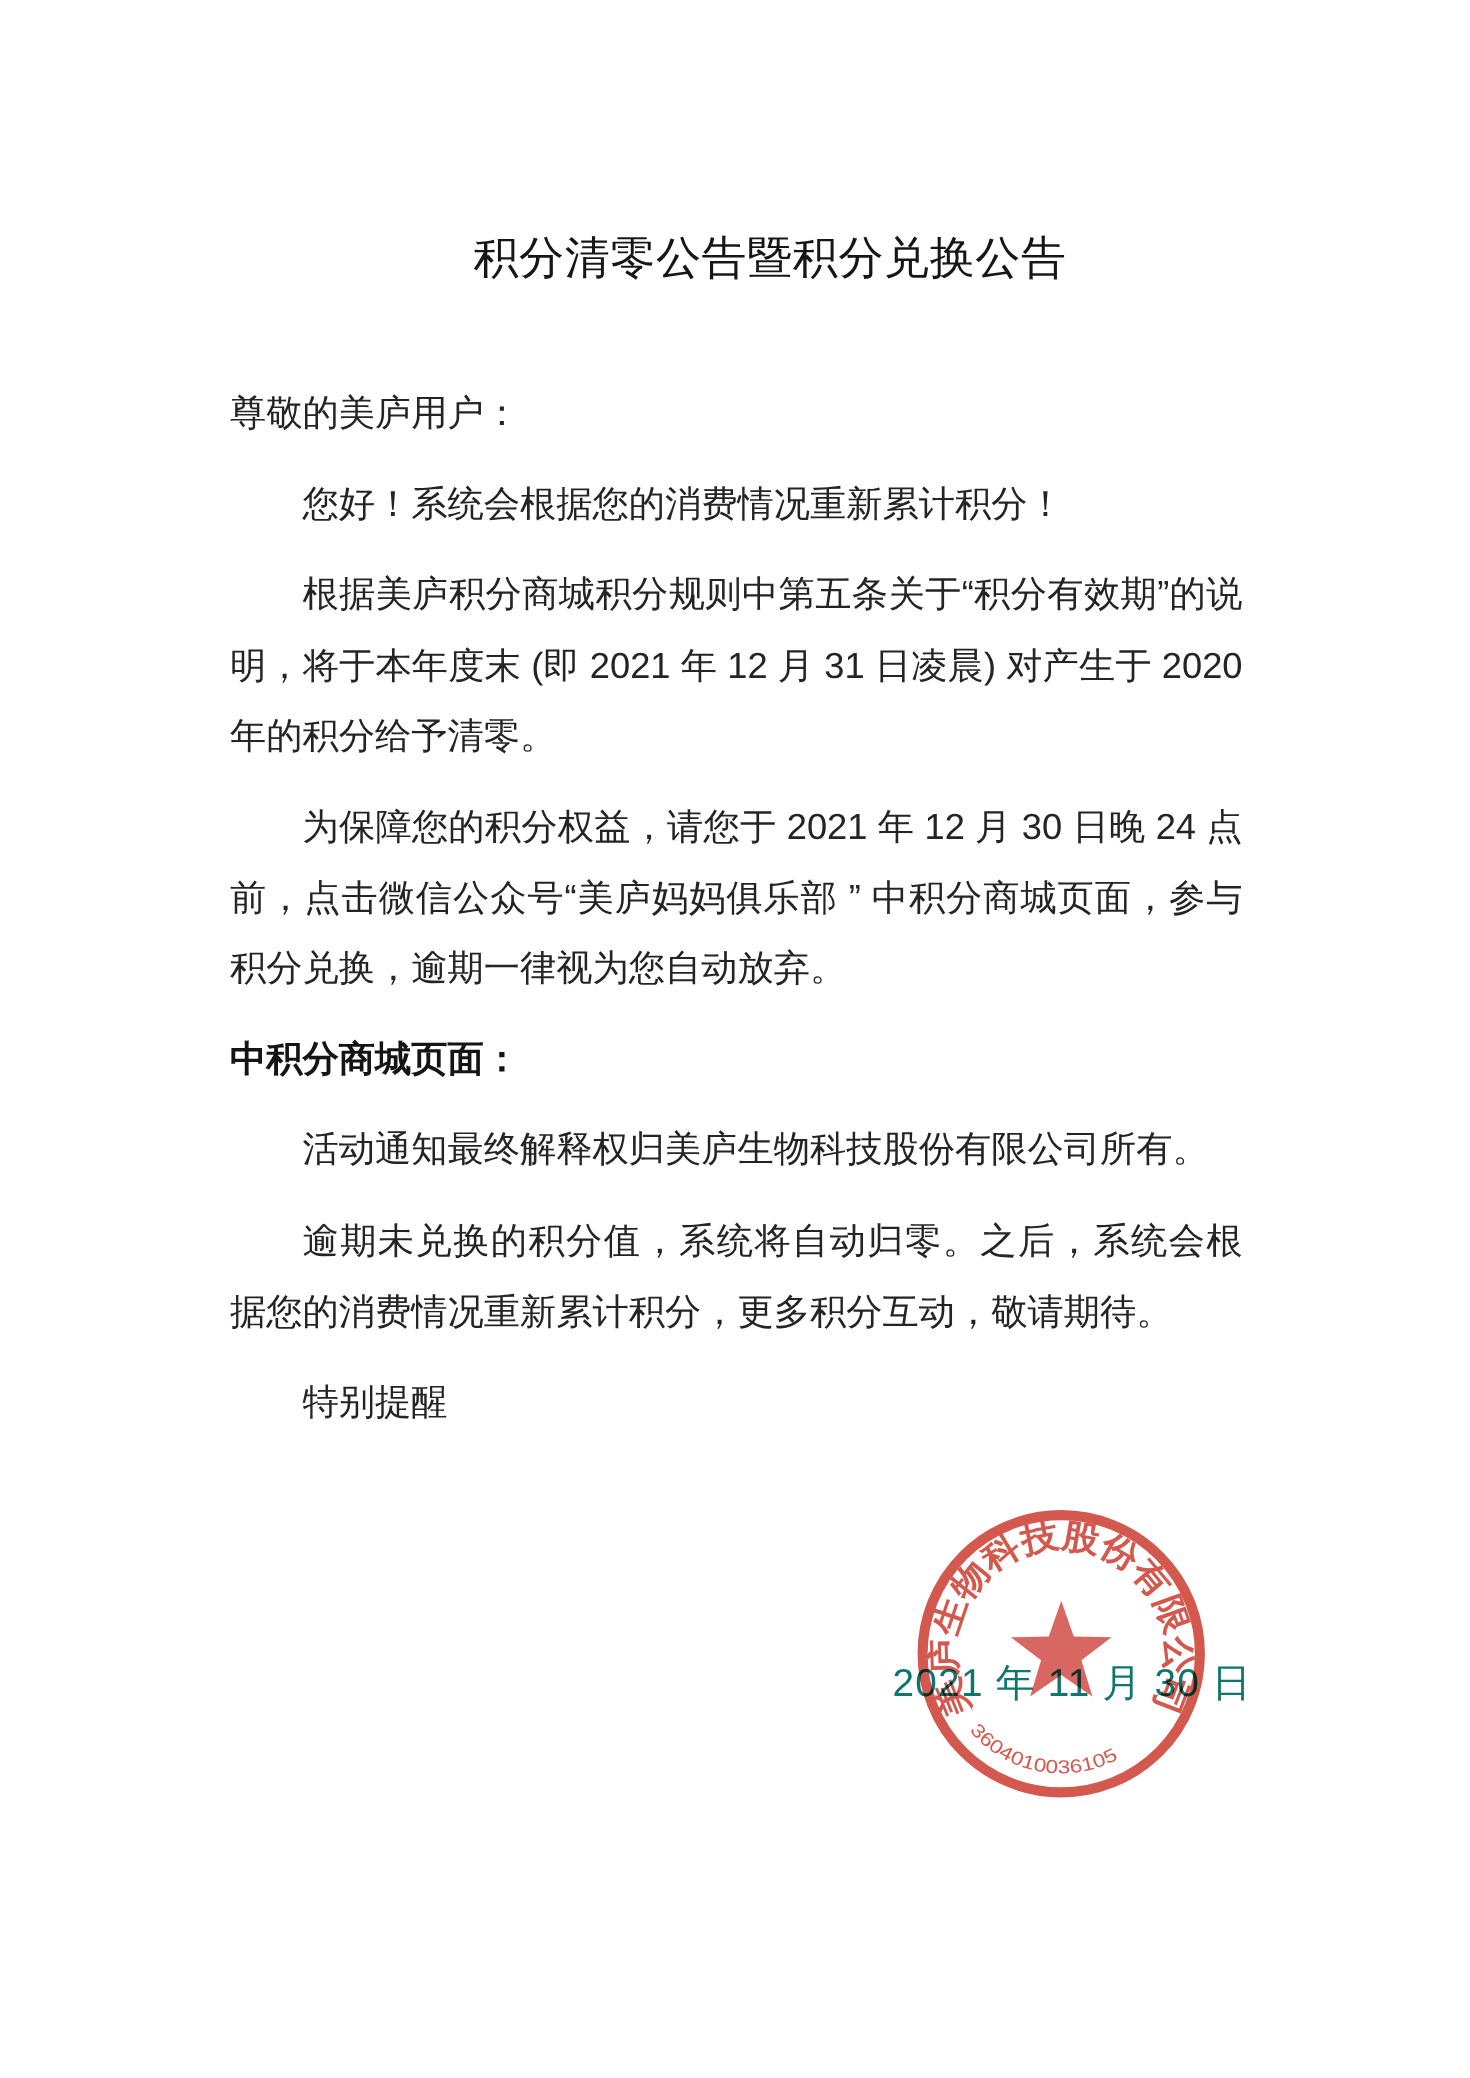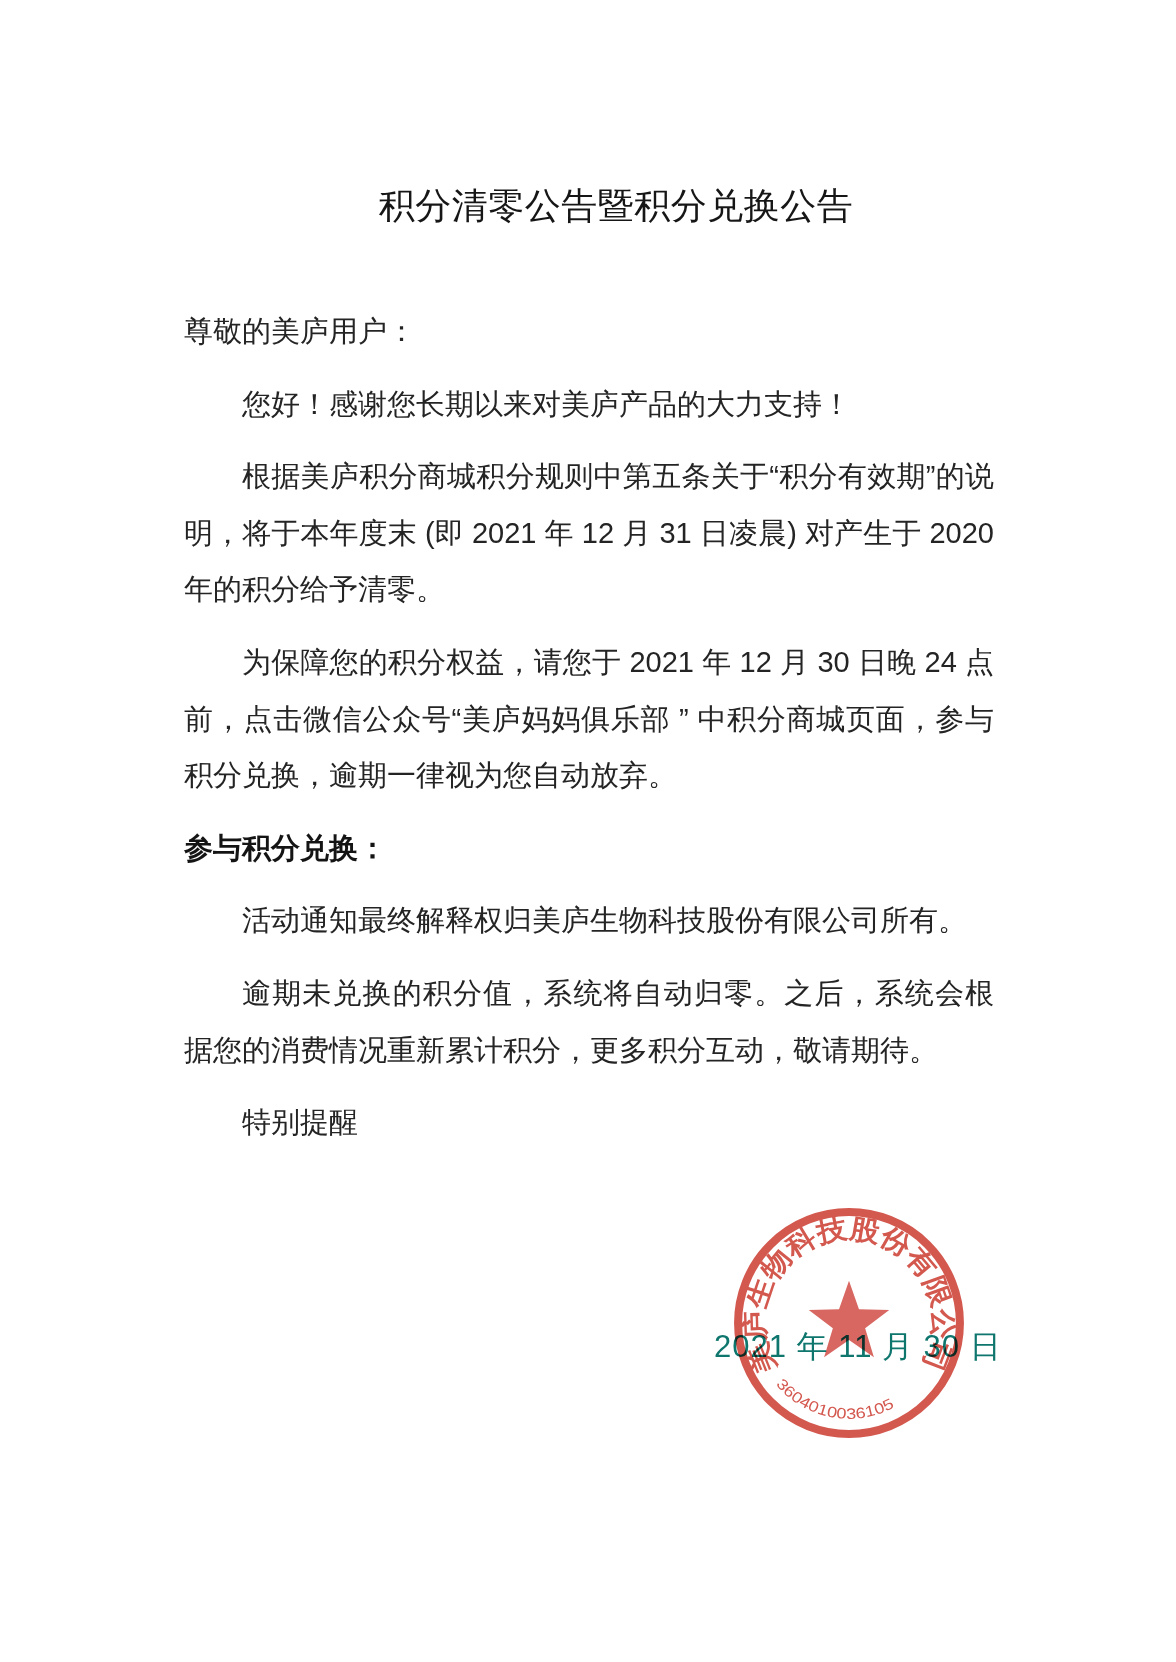--- a/index.html
+++ b/index.html
@@ -57,24 +57,24 @@
 </style>
 </head>
 <body>
 
 <div class="page">
 
   <div class="doc-title">积分清零公告暨积分兑换公告</div>
 
   <div class="body-text">
     <p>尊敬的美庐用户：</p>
-    <p class="indent">您好！感谢您长期以来对美庐产品的大力支持！</p>
+    <p class="indent">您好！系统会根据您的消费情况重新累计积分！</p>
     <p class="indent">根据美庐积分商城积分规则中第五条关于“积分有效期”的说明，将于本年度末 (即 2021 年 12 月 31 日凌晨) 对产生于 2020 年的积分给予清零。</p>
     <p class="indent">为保障您的积分权益，请您于 2021 年 12 月 30 日晚 24 点前，点击微信公众号“美庐妈妈俱乐部 ” 中积分商城页面，参与积分兑换，逾期一律视为您自动放弃。</p>
-    <p class="heading">参与积分兑换：</p>
+    <p class="heading">中积分商城页面：</p>
     <p class="indent">活动通知最终解释权归美庐生物科技股份有限公司所有。</p>
     <p class="indent">逾期未兑换的积分值，系统将自动归零。之后，系统会根据您的消费情况重新累计积分，更多积分互动，敬请期待。</p>
     <p class="indent">特别提醒</p>
   </div>
 
   <div class="seal-wrap">
     <svg width="242" height="242" viewBox="0 0 240 240">
       <defs>
         <path id="arcTop" d="M 48.8 164.5 A 84 84 0 1 1 191.2 164.5" fill="none"></path>
         <path id="arcBottom" d="M 47.2 181.1 A 95 95 0 0 0 170.3 200.6" fill="none"></path>

